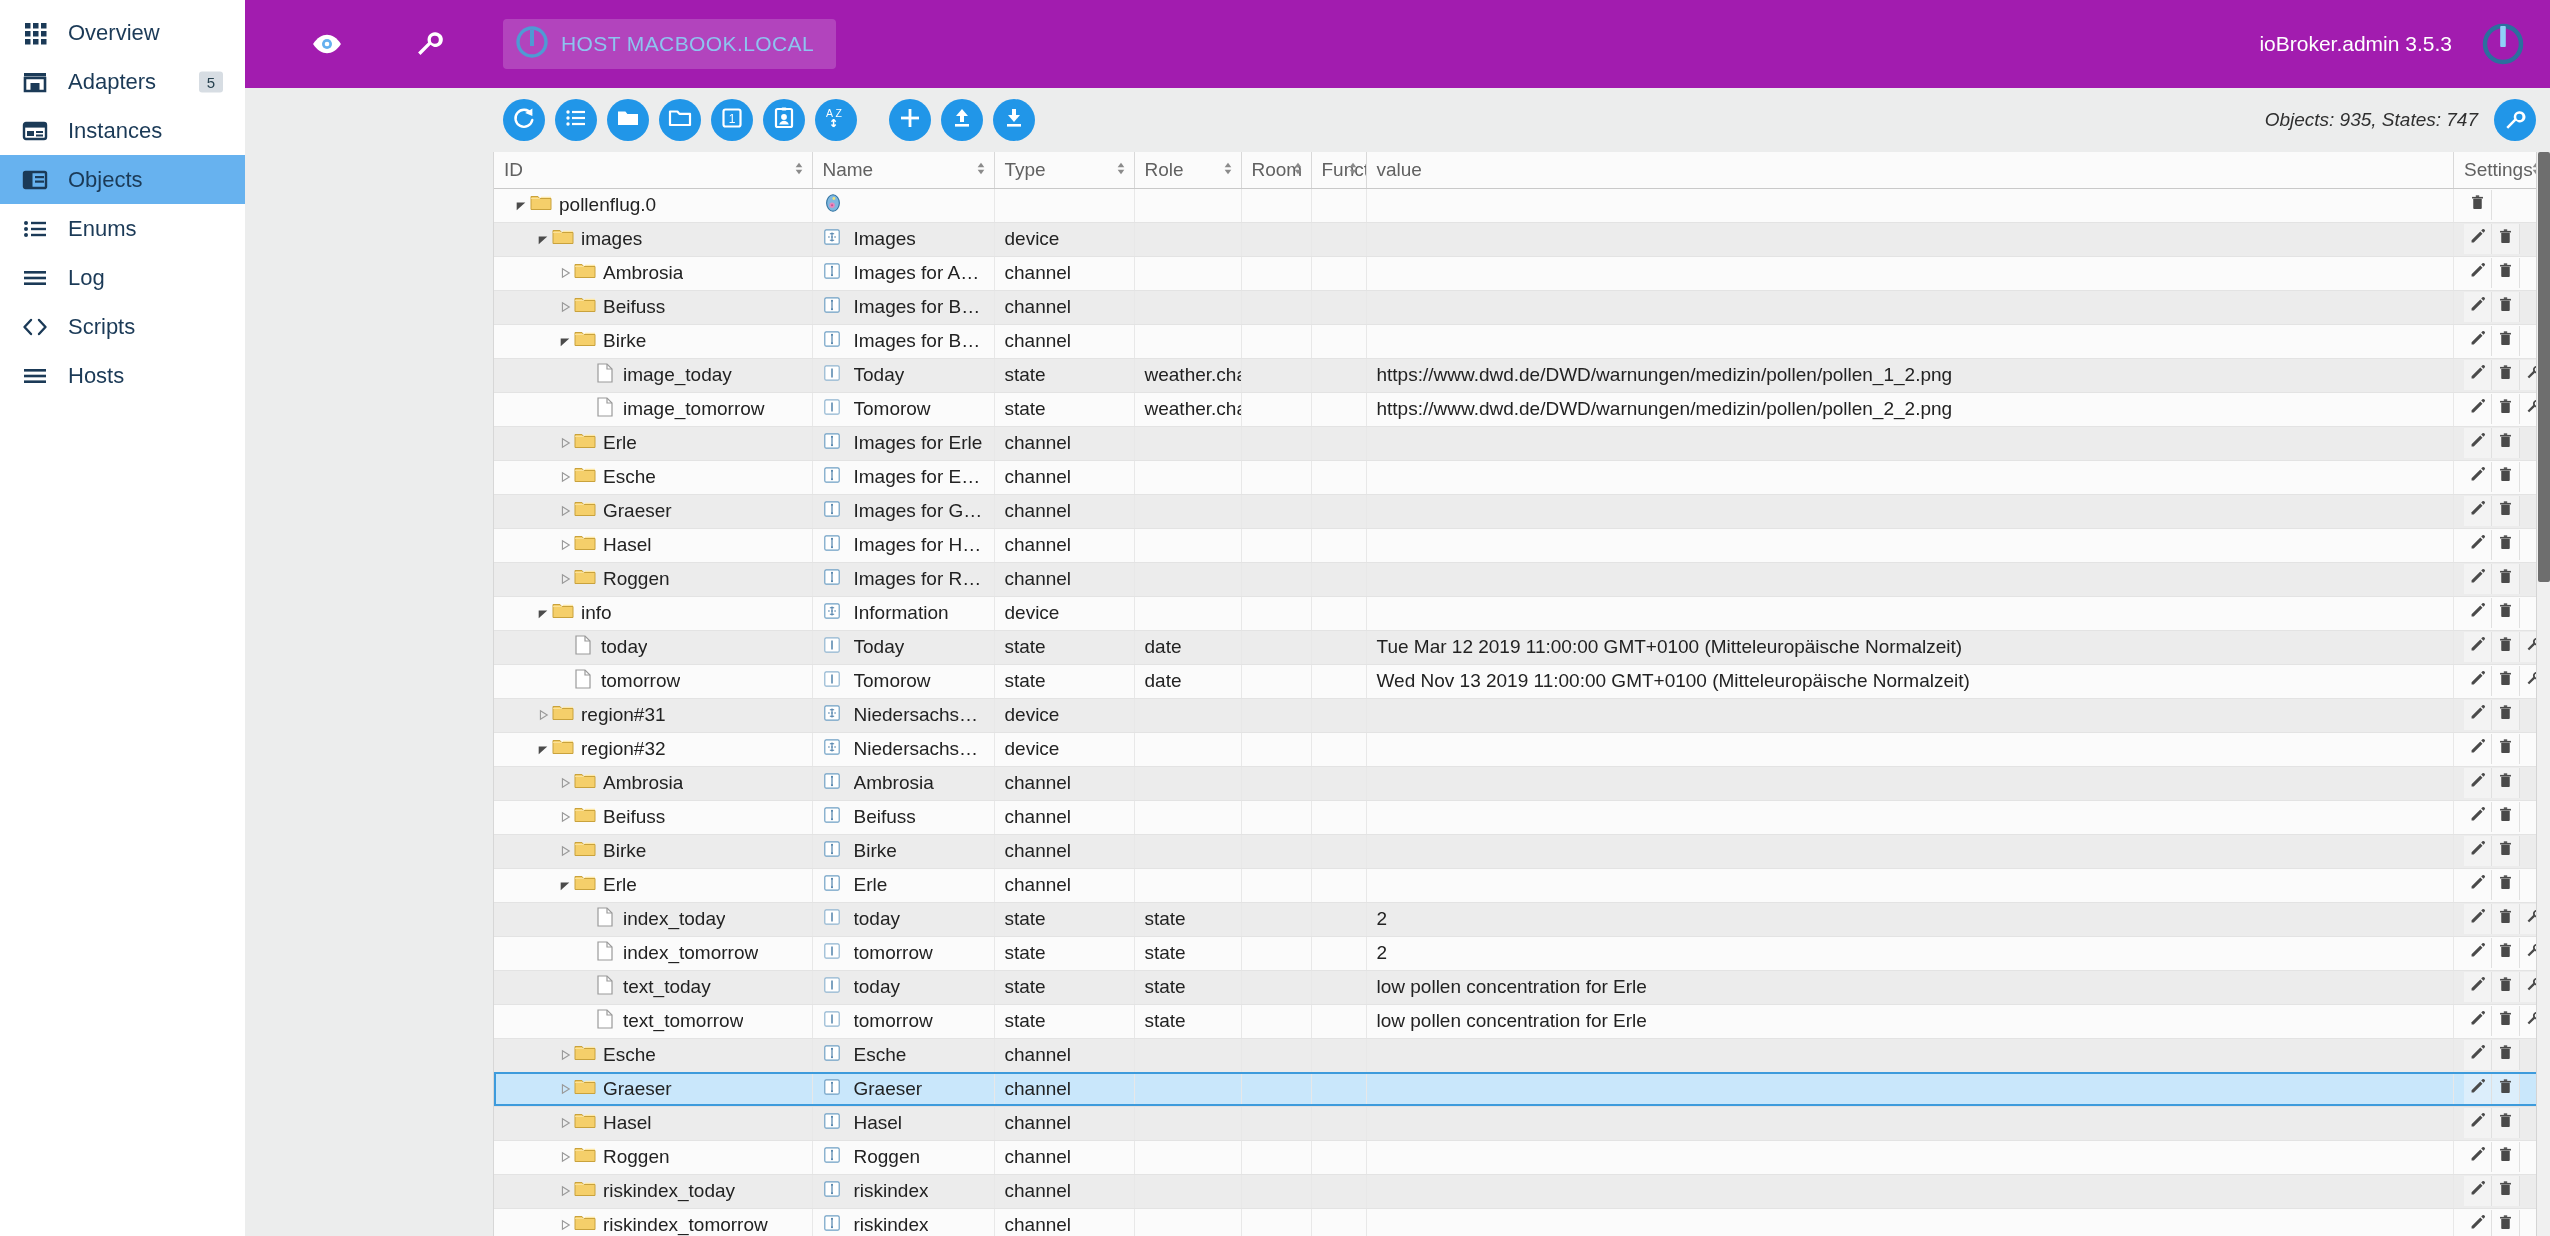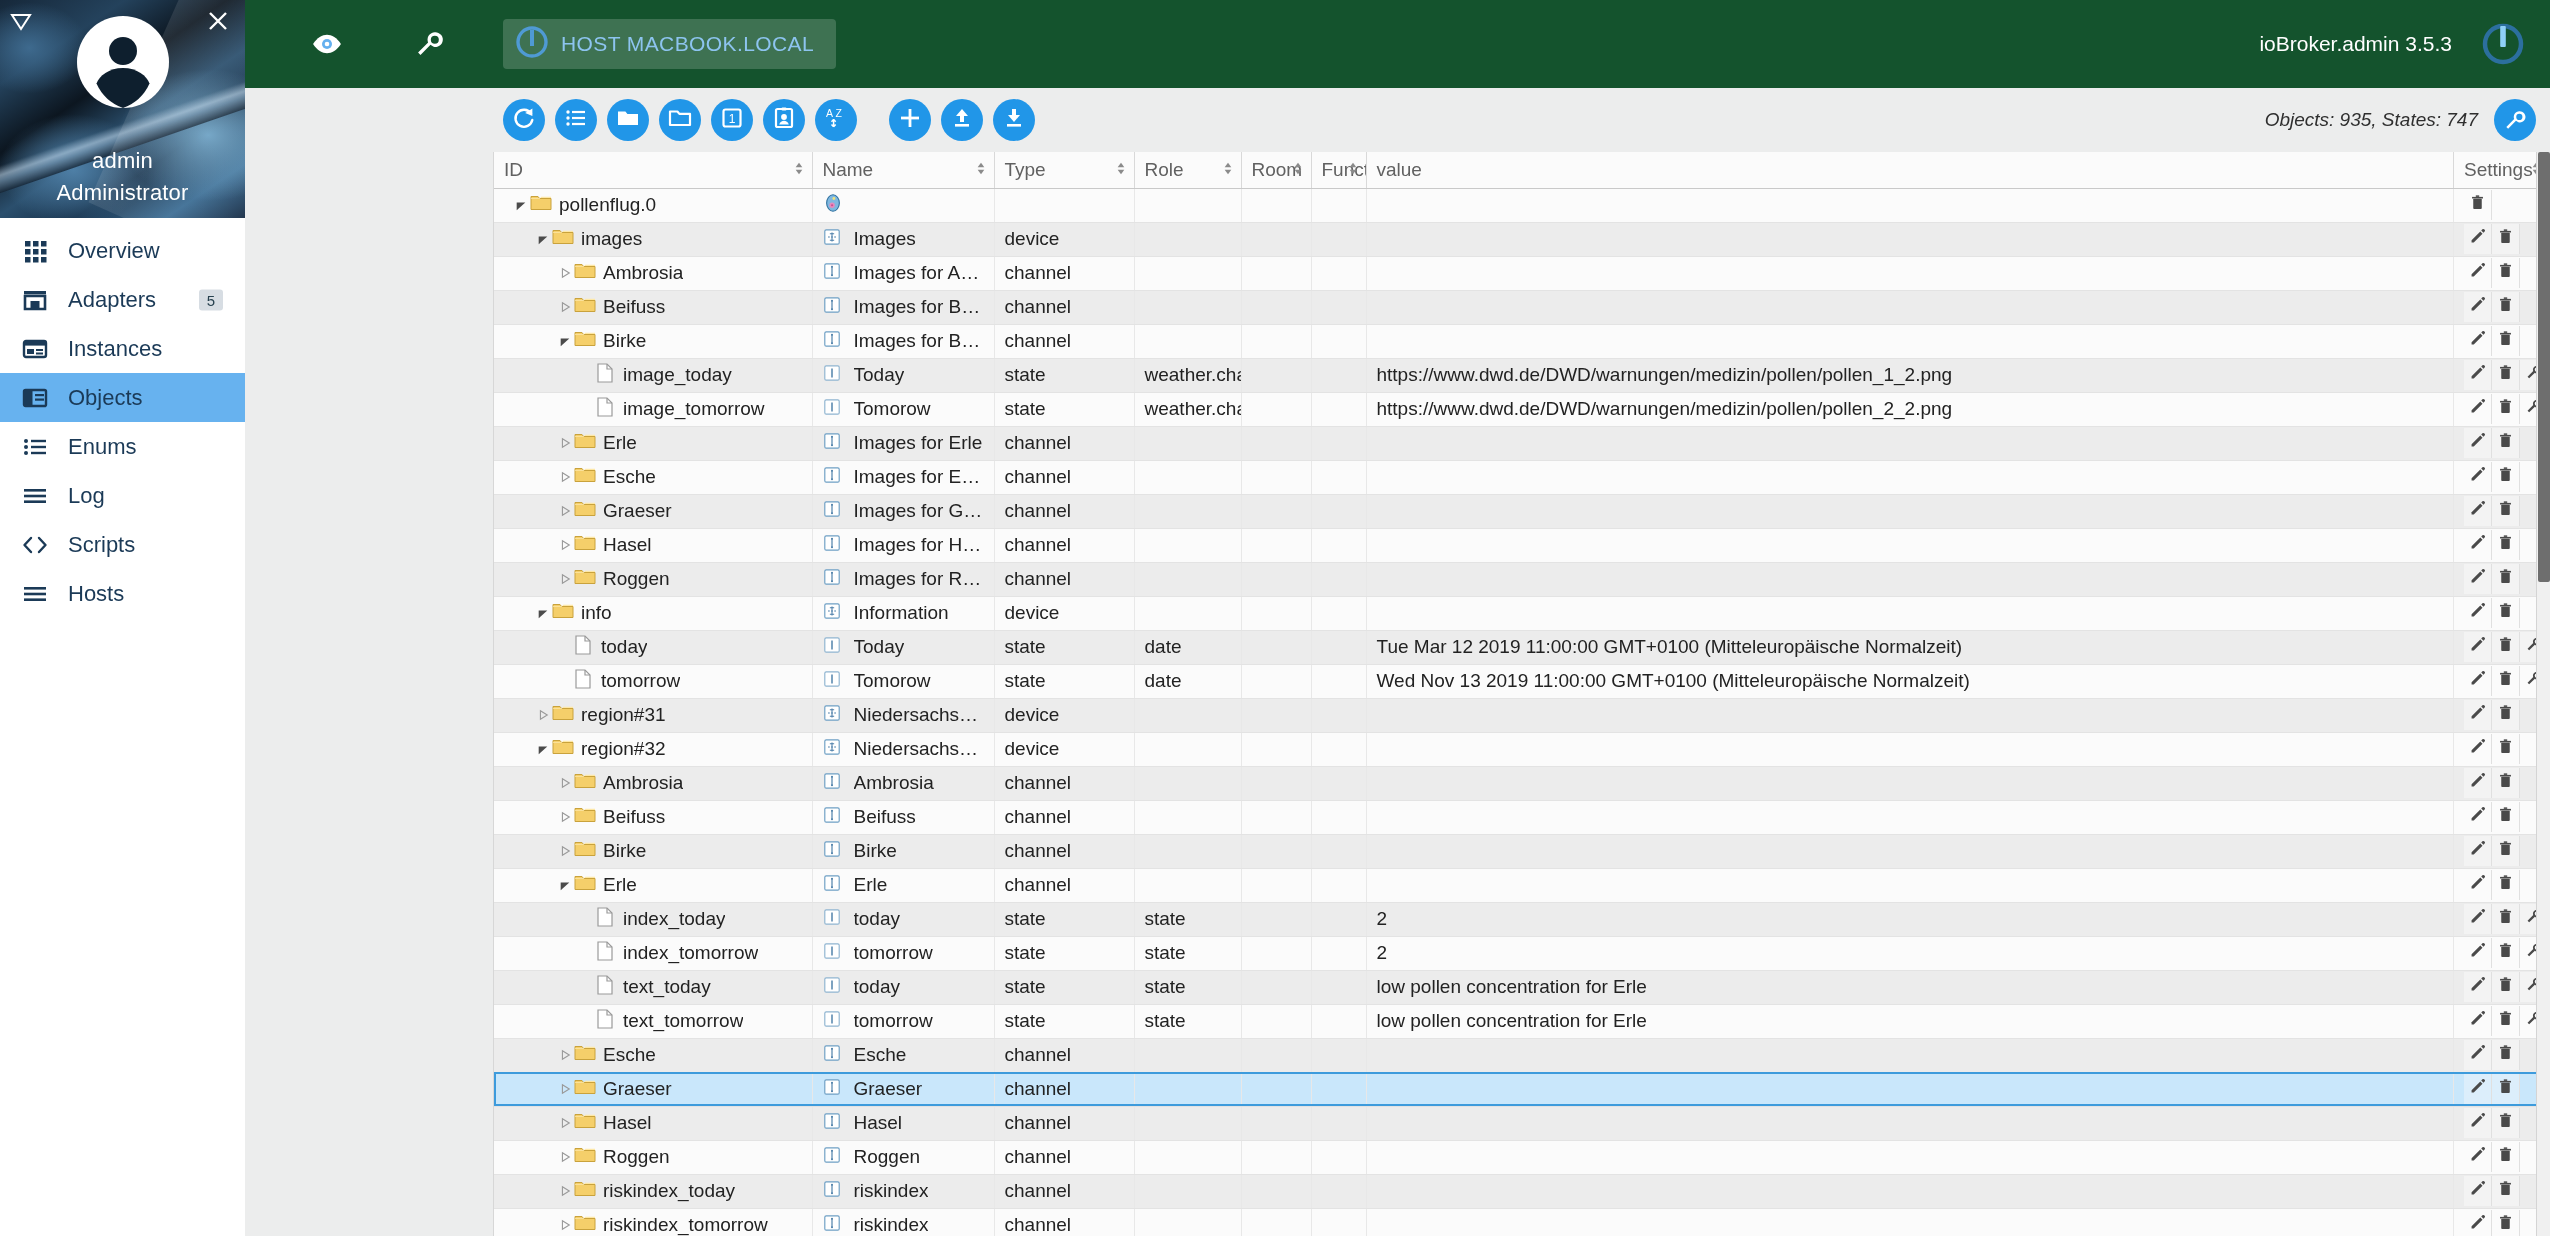--- a/index.html
+++ b/index.html
@@ -71,21 +71,21 @@
     position: absolute; right: 22px; top: 50%; transform: translateY(-50%);
     background: #d7dde3; color: #27414f; border-radius: 3px;
     font-size: 15px; padding: 2px 8px; min-width: 24px; text-align: center;
   }
 
   
   .main { flex: 1 1 auto; height: 1236px; display: flex; flex-direction: column;
           background: #eceded; min-width: 0; }
 
   .topbar {
-    height: 88px; flex: 0 0 88px; background: #14532d;
+    height: 88px; flex: 0 0 88px; background: #a21caf;
     display: flex; align-items: center; padding: 0 24px 0 60px; position: relative;
   }
   .top-ico { width: 44px; height: 44px; display: flex; align-items: center;
              justify-content: center; cursor: pointer; }
   .top-ico + .top-ico { margin-left: 58px; }
   .host-chip {
     margin-left: 52px; height: 50px; border-radius: 4px;
     background: rgba(255,255,255,.18); display: flex; align-items: center;
     padding: 0 22px 0 12px; cursor: pointer;
   }
@@ -166,45 +166,20 @@
     position: absolute; left: 1px; top: 0; width: 12px; height: 430px;
     background: #6e6e6e; border-radius: 2px;
   }
 </style>
 </head>
 <body>
 
 <div id="app">
 
   <aside class="sidebar">
-    <div class="profile">
-
-      <span class="collapse-icon">
-        <svg viewBox="0 0 26 26" width="26" height="26">
-          <polygon points="4,7 22,7 13,21" fill="none" stroke="#fff" stroke-width="2"></polygon>
-        </svg>
-      </span>
-
-      <span class="close-icon">
-        <svg viewBox="0 0 26 26" width="26" height="26">
-          <path d="M5 5 L21 21 M21 5 L5 21" stroke="#fff" stroke-width="2.4" fill="none"></path>
-        </svg>
-      </span>
-
-      <span class="avatar">
-        <svg viewBox="0 0 92 92" width="92" height="92">
-          <circle cx="46" cy="46" r="46" fill="#fff"></circle>
-          <circle cx="46" cy="35" r="14" fill="#0e1f2e"></circle>
-          <path d="M46 52c-14 0-24 8-26.5 15.5A46 46 0 0 0 46 92a46 46 0 0 0 26.5-24.5C70 60 60 52 46 52z" fill="#0e1f2e"></path>
-        </svg>
-      </span>
-
-      <div class="uname">admin</div>
-      <div class="urole">Administrator</div>
-    </div>
 
     <nav class="nav">
         <div class="nav-item">
           <span class="nav-ico">
             <svg width="26" height="26" viewBox="0 0 26 26">
               <rect x="3" y="3" width="5.5" height="5.5" fill="#1b3a57"></rect>
               <rect x="11" y="3" width="5.5" height="5.5" fill="#1b3a57"></rect>
               <rect x="19" y="3" width="5.5" height="5.5" fill="#1b3a57"></rect>
               <rect x="3" y="11" width="5.5" height="5.5" fill="#1b3a57"></rect>
               <rect x="11" y="11" width="5.5" height="5.5" fill="#1b3a57"></rect>

